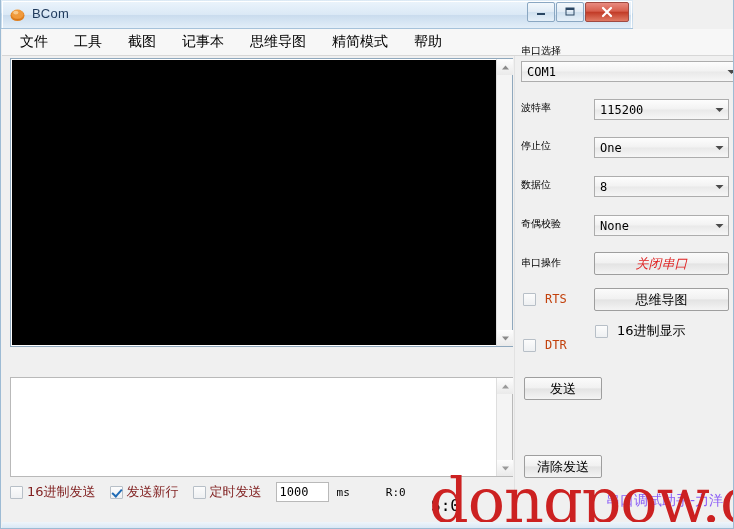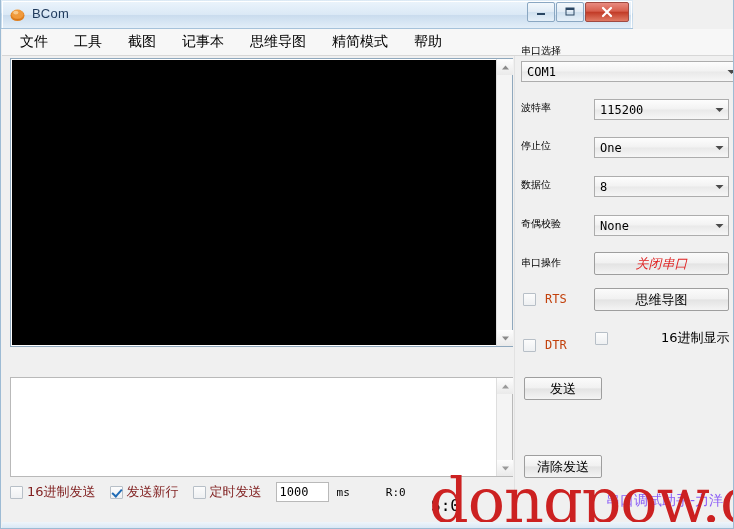--- a/index.html
+++ b/index.html
@@ -515,21 +515,21 @@
     <div class="rp-chk" style="left:8px; top:236px;">
       <span class="chkbox"></span>
       <span class="chk-label-mono">RTS</span>
     </div>
     <div class="btn" style="left:79px; top:232px; width:135px;">思维导图</div>
 
     <div class="rp-chk" style="left:8px; top:274px;margin-top:8px;">
       <span class="chkbox"></span>
       <span class="chk-label-mono">DTR</span>
     </div>
-    <div class="rp-chk" style="left:80px; top:273px;gap:44px;">
+    <div class="rp-chk" style="left:80px; top:266px;">
       <span class="chkbox"></span>
       <span class="chk-label-cn">16进制显示</span>
     </div>
 
     <div class="btn" style="left:9px; top:321px; width:78px;">发送</div>
 
     <div class="btn" style="left:9px; top:399px; width:78px;">清除发送</div>
 
   </div>
 

